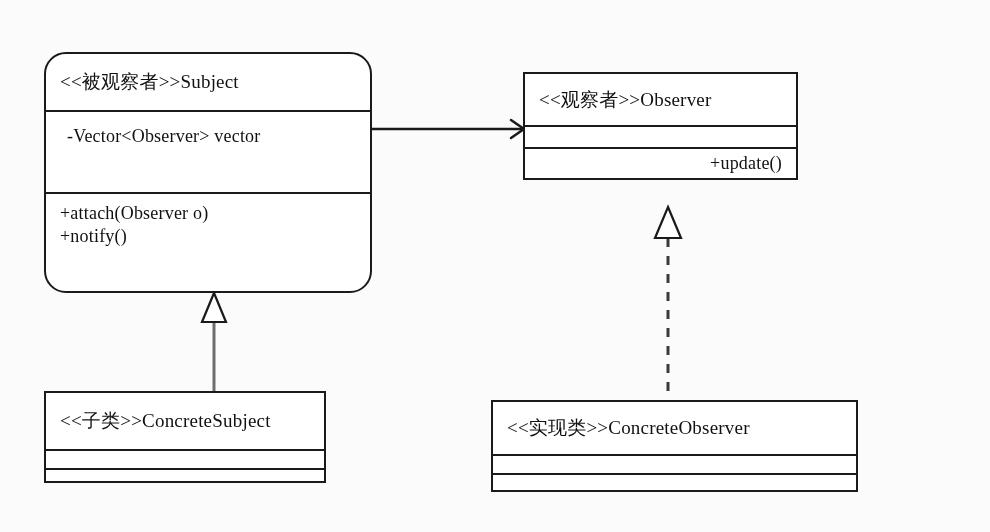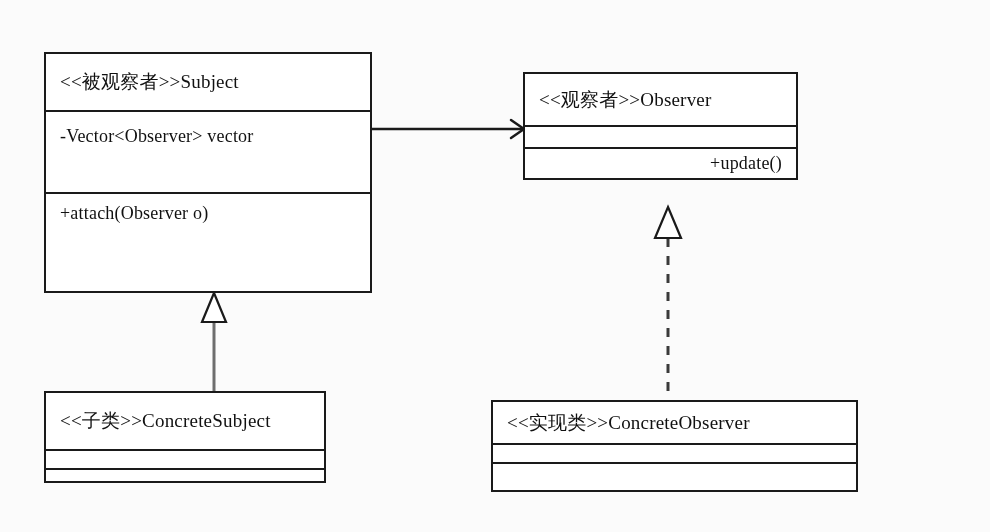--- a/index.html
+++ b/index.html
@@ -51,37 +51,37 @@
     color: #111111;
     padding: 1px 14px;
     white-space: nowrap;
     letter-spacing: 0.2px;
   }
   .compartment.empty {
     min-height: 10px;
   }
 
   
-  #box-subject            { left: 44px;  top: 52px;  width: 328px; height: 241px; }
+  #box-subject            { left: 44px;  top: 52px;  width: 328px; height: 241px; border-radius: 22px; }
   #box-subject .c-title   { height: 56px; }
-  #box-subject .c-attrs   { height: 50px; }
+  #box-subject .c-attrs   { height: 50px; padding-left: 7px; }
   #box-subject .c-ops     { flex: 1; justify-content: flex-start; padding-top: 8px; margin-top: 32px; }
 
   #box-observer           { left: 523px; top: 72px;  width: 275px; height: 108px; }
   #box-observer .c-title  { height: 51px; }
   #box-observer .c-attrs  { height: 22px; }
   #box-observer .c-ops    { flex: 1; text-align: right; }
 
   #box-concrete-subject   { left: 44px;  top: 391px; width: 282px; height: 92px; }
   #box-concrete-subject .c-title { height: 56px; }
   #box-concrete-subject .c-attrs { height: 19px; }
   #box-concrete-subject .c-ops   { flex: 1; }
 
   #box-concrete-observer  { left: 491px; top: 400px; width: 367px; height: 92px; }
-  #box-concrete-observer .c-title { height: 41px; }
+  #box-concrete-observer .c-title { height: 52px; }
   #box-concrete-observer .c-attrs { height: 19px; }
   #box-concrete-observer .c-ops   { flex: 1; }
 
   
   .connector {
     position: absolute;
     z-index: 1;
   }
   .connector svg {
     display: block;
@@ -98,20 +98,21 @@
 
   <div class="uml-class" id="box-subject">
     <div class="compartment c-title">
       <div class="class-title">&lt;&lt;被观察者&gt;&gt;Subject</div>
     </div>
     <div class="compartment c-attrs">
       <div class="member">-Vector&lt;Observer&gt; vector</div>
     </div>
     <div class="compartment c-ops">
       <div class="member">+attach(Observer o)</div>
+      <div class="member">+notify()</div>
     </div>
   </div>
 
   <div class="uml-class" id="box-observer">
     <div class="compartment c-title">
       <div class="class-title">&lt;&lt;观察者&gt;&gt;Observer</div>
     </div>
     <div class="compartment c-attrs empty"></div>
     <div class="compartment c-ops">
       <div class="member">+update()</div>

